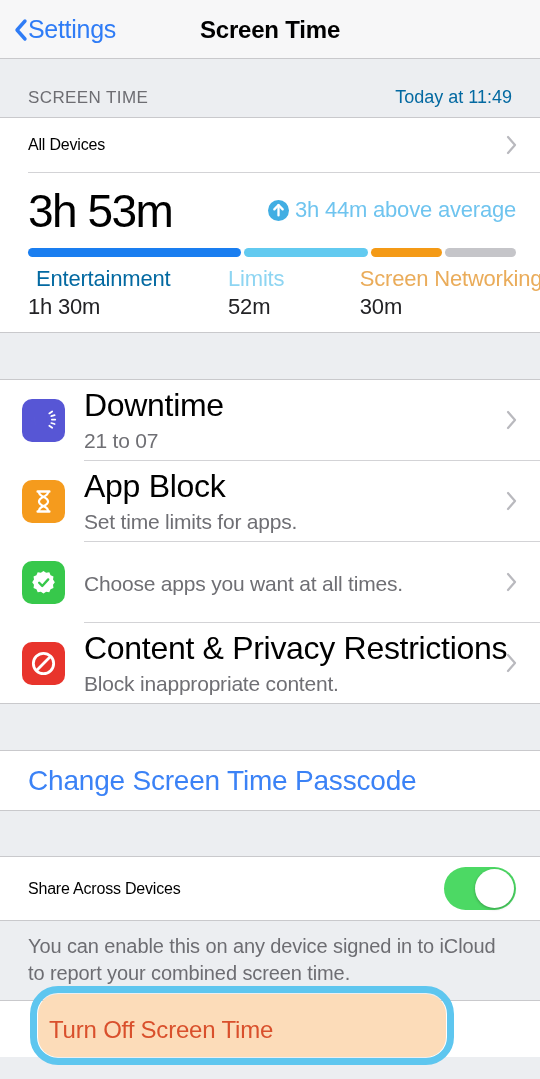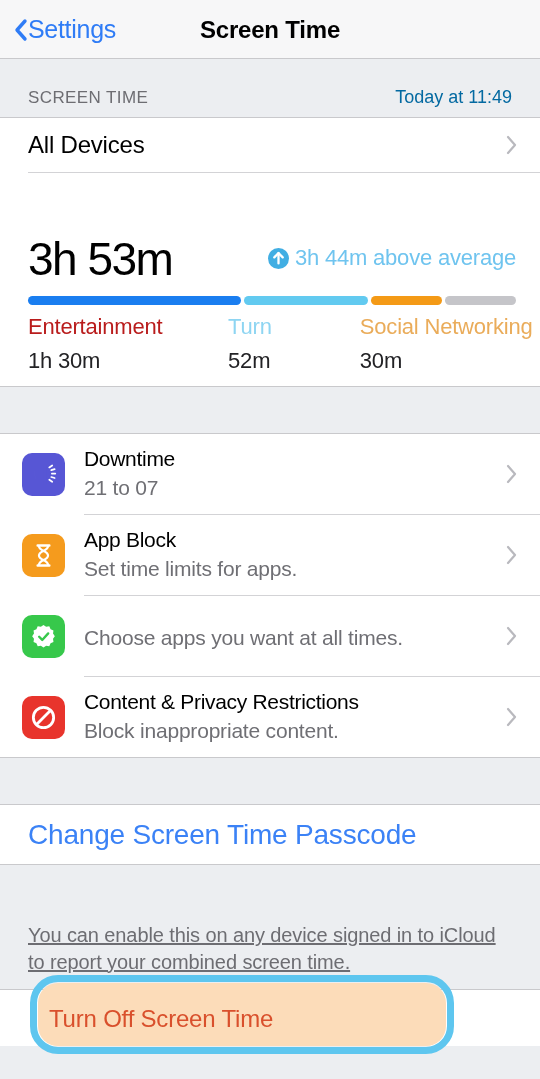--- a/index.html
+++ b/index.html
@@ -90,21 +90,21 @@
 
   .row {
     position: relative;
     display: flex;
     align-items: center;
     background: #ffffff;
     padding-left: 28px;
     cursor: pointer;
   }
   .row-label {
-    font-size: 24px;
+    font-size: 16px;
     color: #000000;
     letter-spacing: -0.2px;
   }
   .chevron {
     position: absolute;
     right: 22px;
     top: 50%;
     transform: translateY(-50%);
     width: 13px;
     height: 22px;
@@ -121,21 +121,20 @@
   }
 
   
   .summary {
     background: #ffffff;
     padding: 14px 24px 0 28px;
   }
   .summary-top {
     display: flex;
     justify-content: space-between;
-    margin-top: 48px;
   }
   .total-time {
     font-size: 46px;
     color: #000000;
     letter-spacing: -1.5px;
     line-height: 1.05;
   }
   .avg-wrap {
     display: flex;
     align-items: center;
@@ -171,21 +170,21 @@
   }
   .legend-item .lg-name {
     font-size: 22px;
     letter-spacing: -0.2px;
     white-space: nowrap;
   }
   .legend-item .lg-val {
     font-size: 22px;
     color: #222225;
     letter-spacing: -0.2px;
-    margin-top: 8px;
+    margin-top: 2px;
   }
 
   
   .frow {
     position: relative;
     display: flex;
     align-items: center;
     background: #ffffff;
     height: 80px;
     padding-left: 22px;
@@ -196,21 +195,21 @@
     height: 43px;
     border-radius: 10px;
     flex: none;
     margin-right: 19px;
     display: flex;
     align-items: center;
     justify-content: center;
   }
   .frow-texts { display: flex; flex-direction: column; }
   .frow-title {
-    font-size: 21px;
+    font-size: 32px;
     color: #000000;
     letter-spacing: -0.3px;
     line-height: 1.18;
   }
   .frow-sub {
     font-size: 21px;
     color: #6f6f74;
     letter-spacing: -0.2px;
     line-height: 1.3;
     margin-top: 2px;
@@ -265,21 +264,20 @@
     box-shadow: 0 1px 3px rgba(0,0,0,0.28);
   }
 
   .footnote {
     background: #eceef1;
     padding: 12px 30px 14px 28px;
     font-size: 20px;
     color: #6d6d72;
     line-height: 1.32;
     letter-spacing: -0.1px;
-    text-decoration: underline;
   }
 
   
   .destructive-card {
     position: relative;
     background: #ffffff;
     border-top: 1px solid #c9c9cc;
     height: 57px;
   }
   .destructive-row {
@@ -371,29 +369,29 @@
 
       <div class="bar" id="stacked-bar">
           <div class="bar-seg" style="background: rgb(26, 126, 240); flex: 90 0 0px;"></div>
           <div class="bar-seg" style="background: rgb(98, 202, 240); flex: 52 0 0px;"></div>
           <div class="bar-seg" style="background: rgb(244, 154, 22); flex: 30 0 0px;"></div>
           <div class="bar-seg" style="background: rgb(197, 197, 201); flex: 30 0 0px;"></div>
         </div>
 
       <div class="legend" id="chart-legend">
           <div class="legend-item" style="width: 41%;">
-            <div class="lg-name" style="color: #b91c1c;">Entertainment</div>
+            <div class="lg-name" style="color: #0369a1; margin-left: 8px;">Entertainment</div>
             <div class="lg-val">1h 30m</div>
           </div>
           <div class="legend-item" style="width: 27%;">
-            <div class="lg-name" style="color: rgb(142, 213, 242);">Turn</div>
+            <div class="lg-name" style="color: rgb(142, 213, 242);">Limits</div>
             <div class="lg-val">52m</div>
           </div>
           <div class="legend-item" style="width: 32%;">
-            <div class="lg-name" style="color: rgb(234, 172, 90);">Social Networking</div>
+            <div class="lg-name" style="color: rgb(234, 172, 90);">Screen Networking</div>
             <div class="lg-val">30m</div>
           </div>
         </div>
     </div>
   </div>
 
   <div class="gap" style="height:46px"></div>
 
   <div class="card" id="features-card">
       <div class="frow">
@@ -471,20 +469,28 @@
   <div class="gap" style="height:46px"></div>
 
   <div class="card">
     <div class="link-row">
       <span class="link-text">Change Screen Time Passcode</span>
     </div>
   </div>
 
   <div class="gap" style="height:45px"></div>
 
+  <div class="card">
+    <div class="toggle-row">
+      <span class="row-label">Share Across Devices</span>
+      <span class="switch" style="background: rgb(76, 217, 100);">
+        <span class="knob"></span>
+      </span>
+    </div>
+  </div>
 
   <div class="footnote">You can enable this on any device signed in to iCloud to report your combined screen time.</div>
 
   <div class="destructive-card">
     <div class="destructive-row">
       <span class="hl-fill" style="background: rgb(252, 220, 185);"></span>
       <span class="hl-outline" style="border-color: rgb(94, 198, 239);"></span>
       <span class="destructive-text" style="color: rgb(217, 80, 44);">Turn Off Screen Time</span>
     </div>
   </div>

